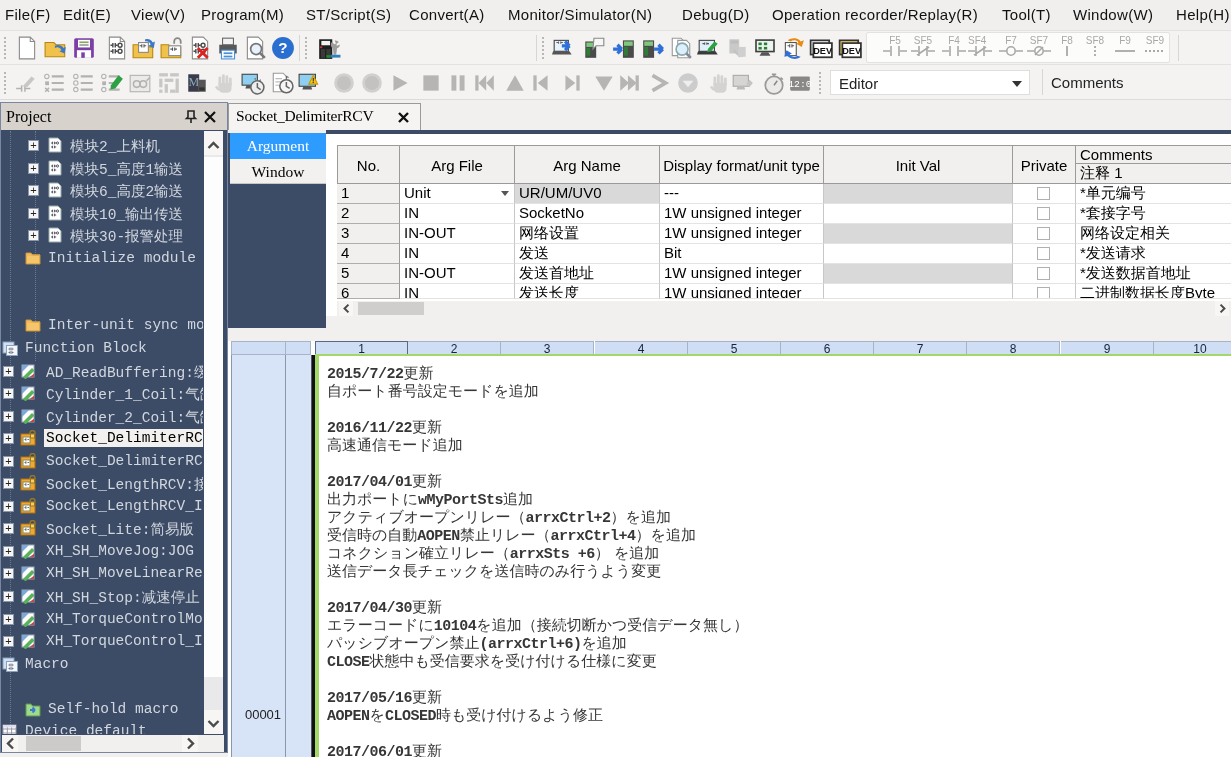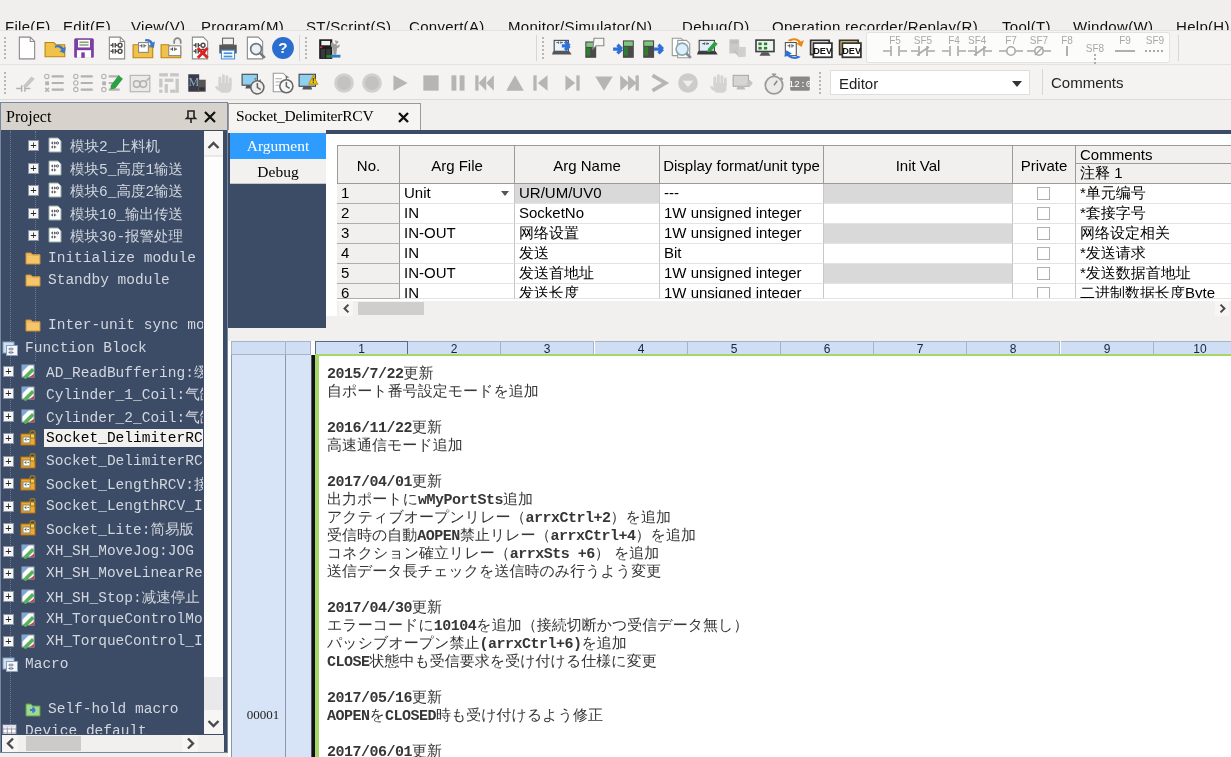--- a/index.html
+++ b/index.html
@@ -1,18 +1,18 @@
 <!DOCTYPE html>
 <html><head><meta charset="utf-8"><style>
 *{margin:0;padding:0;box-sizing:border-box}
 body{width:1231px;height:757px;position:relative;overflow:hidden;
  font-family:"Liberation Sans",sans-serif;background:#f1f0ef}
 .abs{position:absolute}
 .menu{top:0;left:0;width:1231px;height:30px;background:#f0efee;font-size:15px;color:#111}
-.menu span{position:absolute;top:18px;white-space:nowrap;letter-spacing:0.3px}
+.menu span{position:absolute;top:6px;white-space:nowrap;letter-spacing:0.3px}
 .tb1{top:30px;left:0;width:1231px;height:34px;background:#f4f3f2;border-top:1px solid #e3e2e1}
 .tb2{top:64px;left:0;width:1231px;height:36px;background:#f4f3f2;border-top:1px solid #e3e2e1;border-bottom:1px solid #dcdbda}
 .grip{width:4px;border-left:2px dotted #b9b7b5;height:22px}
 .sep{width:1px;background:#d8d6d4;height:26px}
 .ibtn{position:absolute;width:26px;height:26px}
 .ibtn svg{position:absolute;left:2px;top:2px}
 .combo{background:#fff;border:1px solid #e0dedc;font-size:15px;color:#222}
 .carr{position:absolute;right:7px;top:10px;width:0;height:0;border-left:5px solid transparent;border-right:5px solid transparent;border-top:6px solid #333}
 .lpanel{top:102px;left:0;width:228px;height:651px;background:#3d4c66;border:1px solid #7787a2}
 .lhead{position:absolute;top:0;left:0;width:226px;height:27px;background:#d7d3cc;
@@ -271,21 +271,21 @@
         <path d="M0 5h7M17 5h7" stroke="#aaa8a6" stroke-width="1.6"></path>
         <circle cx="12" cy="5" r="4.2" fill="none" stroke="#aaa8a6" stroke-width="1.6"></circle>
       </svg></div>
 <div class="abs" style="left:1026px;top:5px;width:26px;color:#aaa8a6;font-size:10px;text-align:center;line-height:10px"><div>SF7</div><svg width="24" height="10" viewBox="0 0 24 10">
         <path d="M0 5h7M17 5h7M8 9L16 1" stroke="#aaa8a6" stroke-width="1.6"></path>
         <circle cx="12" cy="5" r="4.2" fill="none" stroke="#aaa8a6" stroke-width="1.6"></circle>
       </svg></div>
 <div class="abs" style="left:1054px;top:5px;width:26px;color:#aaa8a6;font-size:10px;text-align:center;line-height:10px"><div>F8</div><svg width="24" height="10" viewBox="0 0 24 10">
         <path d="M12 0v10" stroke="#aaa8a6" stroke-width="1.8"></path>
       </svg></div>
-<div class="abs" style="left:1082px;top:13px;width:26px;color:#aaa8a6;font-size:10px;text-align:center;line-height:10px"><div>SF8</div><svg width="24" height="10" viewBox="0 0 24 10">
+<div class="abs" style="left:1082px;top:5px;width:26px;color:#aaa8a6;font-size:10px;text-align:center;line-height:10px"><div>SF8</div><svg width="24" height="10" viewBox="0 0 24 10">
         <path d="M12 0v10" stroke="#aaa8a6" stroke-width="1.8" stroke-dasharray="2 2"></path>
       </svg></div>
 <div class="abs" style="left:1112px;top:5px;width:26px;color:#aaa8a6;font-size:10px;text-align:center;line-height:10px"><div>F9</div><svg width="24" height="10" viewBox="0 0 24 10">
         <path d="M2 5h20" stroke="#aaa8a6" stroke-width="1.8"></path>
       </svg></div>
 <div class="abs" style="left:1142px;top:5px;width:26px;color:#aaa8a6;font-size:10px;text-align:center;line-height:10px"><div>SF9</div><svg width="24" height="10" viewBox="0 0 24 10">
         <path d="M2 5h20" stroke="#aaa8a6" stroke-width="1.8" stroke-dasharray="2 2"></path>
       </svg></div>
 <div class="abs sep" style="left:1178px;top:4px"></div>
 </div>
@@ -586,27 +586,20 @@
         </svg>
 <span style="position:absolute;left:68px;top:2px">模块30-报警处理</span>
 </div>
 <div class="trow" style="top:117px">
 <svg width="16" height="16" viewBox="0 0 16 16" style="position:absolute;top:2px;left:23px">
           <path d="M1 3h5l1.5 2H15v9H1z" fill="#f5c56b" stroke="#c89035"></path>
           <path d="M1 5h14" stroke="#e8b050"></path>
         </svg>
 <span style="position:absolute;left:46px;top:2px">Initialize module</span>
 </div>
-<div class="trow" style="top:139px">
-<svg width="16" height="16" viewBox="0 0 16 16" style="position:absolute;top:2px;left:23px">
-          <path d="M1 3h5l1.5 2H15v9H1z" fill="#f5c56b" stroke="#c89035"></path>
-          <path d="M1 5h14" stroke="#e8b050"></path>
-        </svg>
-<span style="position:absolute;left:46px;top:2px">Standby module</span>
-</div>
 <div class="trow" style="top:184px">
 <svg width="16" height="16" viewBox="0 0 16 16" style="position:absolute;top:2px;left:23px">
           <path d="M1 3h5l1.5 2H15v9H1z" fill="#f5c56b" stroke="#c89035"></path>
           <path d="M1 5h14" stroke="#e8b050"></path>
         </svg>
 <span style="position:absolute;left:46px;top:2px">Inter-unit sync mo</span>
 </div>
 <div class="trow" style="top:207px">
 <svg width="16" height="16" viewBox="0 0 16 16" style="position:absolute;top:2px;left:0px">
           <rect x="1" y="2" width="11" height="11" fill="#cfe0f2" stroke="#8aa0bc"></rect>
@@ -805,21 +798,21 @@
 <div class="tab">
       <span style="position:absolute;left:7px;top:3px">Socket_DelimiterRCV</span>
       <svg style="position:absolute;left:168px;top:7px" width="13" height="13" viewBox="0 0 13 13">
         <path d="M2 2l9 9M11 2l-9 9" stroke="#111" stroke-width="2.4"></path>
       </svg>
     </div>
 </div>
 <div class="abs" style="left:326px;top:130px;width:905px;height:4px;background:#3d4c66"></div>
 <div class="abs" style="left:228px;top:133px;width:98px;height:195px;background:#3d4c66"></div>
 <div class="sidebtn" style="top:133px;height:26px;background:#2e9bfe;color:#fff;padding-top:4px">Argument</div>
-<div class="sidebtn" style="top:159px;height:25px;background:#f2f1ef;color:#000;padding-top:4px;border-bottom:1px solid #c8c6c4">Debug</div>
+<div class="sidebtn" style="top:159px;height:25px;background:#f2f1ef;color:#000;padding-top:4px;border-bottom:1px solid #c8c6c4">Window</div>
 <div class="abs" style="left:326px;top:134px;width:905px;height:182px;background:#fff"></div>
 <div class="gtable" style="left:0;top:0">
 <div class="cell hc" style="left:337px;top:145px;width:63px;height:39px;line-height:39px;border:1px solid #9c9a98;border-left:1px solid #9c9a98">No.</div>
 <div class="cell hc" style="left:400px;top:145px;width:115px;height:39px;line-height:39px;border:1px solid #9c9a98;border-left:none">Arg File</div>
 <div class="cell hc" style="left:515px;top:145px;width:145px;height:39px;line-height:39px;border:1px solid #9c9a98;border-left:none">Arg Name</div>
 <div class="cell hc" style="left:660px;top:145px;width:164px;height:39px;line-height:39px;border:1px solid #9c9a98;border-left:none">Display format/unit type</div>
 <div class="cell hc" style="left:824px;top:145px;width:189px;height:39px;line-height:39px;border:1px solid #9c9a98;border-left:none">Init Val</div>
 <div class="cell hc" style="left:1013px;top:145px;width:63px;height:39px;line-height:39px;border:1px solid #9c9a98;border-left:none">Private</div>
 <div class="cell hc" style="left:1076px;top:145px;width:184px;height:19px;border:1px solid #9c9a98;border-left:none;text-align:left;padding-left:4px">Comments</div>
 <div class="cell hc" style="left:1076px;top:164px;width:184px;height:20px;border:1px solid #9c9a98;border-left:none;border-top:none;text-align:left;padding-left:4px">注释 1</div>
@@ -898,21 +891,21 @@
 <div class="lhc" style="left:553px;width:93px;">6</div>
 <div class="lhc" style="left:646px;width:93px;">7</div>
 <div class="lhc" style="left:739px;width:93px;">8</div>
 <div class="lhc" style="left:833px;width:93px;">9</div>
 <div class="lhc" style="left:926px;width:93px;">10</div>
 <div class="lmc" style="left:3px;top:14px;width:55px;height:402px;border-left:1px solid #8a96aa;border-right:1px solid #8a96aa"></div>
 <div class="lmc" style="left:58px;top:14px;width:26px;height:402px;border-right:1px solid #556"></div>
 <div style="position:absolute;left:84px;top:14px;width:3px;height:402px;background:#111"></div>
 <div style="position:absolute;left:87px;top:14px;width:4px;height:402px;background:#a3d868"></div>
 <div style="position:absolute;left:87px;top:13px;width:916px;height:2px;background:#a3d868"></div>
-<div style="position:absolute;left:14px;top:366px;width:42px;font-family:Liberation Serif, serif;font-size:13px;color:#222;text-align:center">00001</div>
+<div style="position:absolute;left:14px;top:366px;width:42px;font-family:Liberation Sans, sans-serif;font-size:13px;color:#222;text-align:center">00001</div>
 </div>
 <div class="ltext" style="top:364px"><span class="mn">2015/7/22</span>更新</div>
 <div class="ltext" style="top:382px">自ポート番号設定モードを追加</div>
 <div class="ltext" style="top:418px"><span class="mn">2016/11/22</span>更新</div>
 <div class="ltext" style="top:436px">高速通信モード追加</div>
 <div class="ltext" style="top:472px"><span class="mn">2017/04/01</span>更新</div>
 <div class="ltext" style="top:490px">出力ポートに<span class="mn">wMyPortSts</span>追加</div>
 <div class="ltext" style="top:508px">アクティブオープンリレー（<span class="mn">arrxCtrl+2</span>）を追加</div>
 <div class="ltext" style="top:526px">受信時の自動<span class="mn">AOPEN</span>禁止リレー（<span class="mn">arrxCtrl+4</span>）を追加</div>
 <div class="ltext" style="top:544px">コネクション確立リレー（<span class="mn">arrxSts +6</span>） を追加</div>

